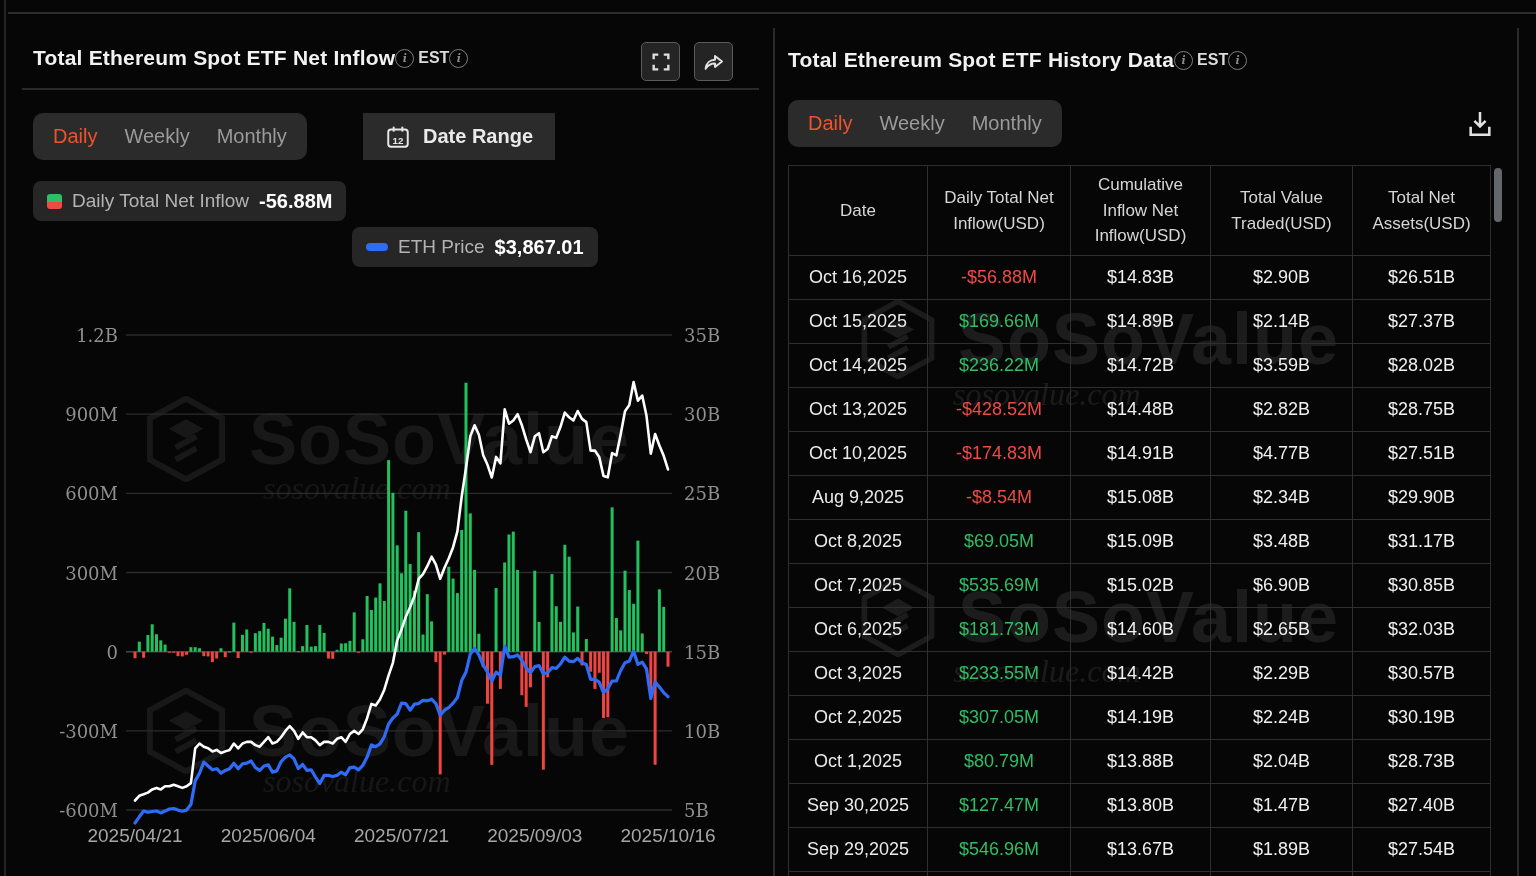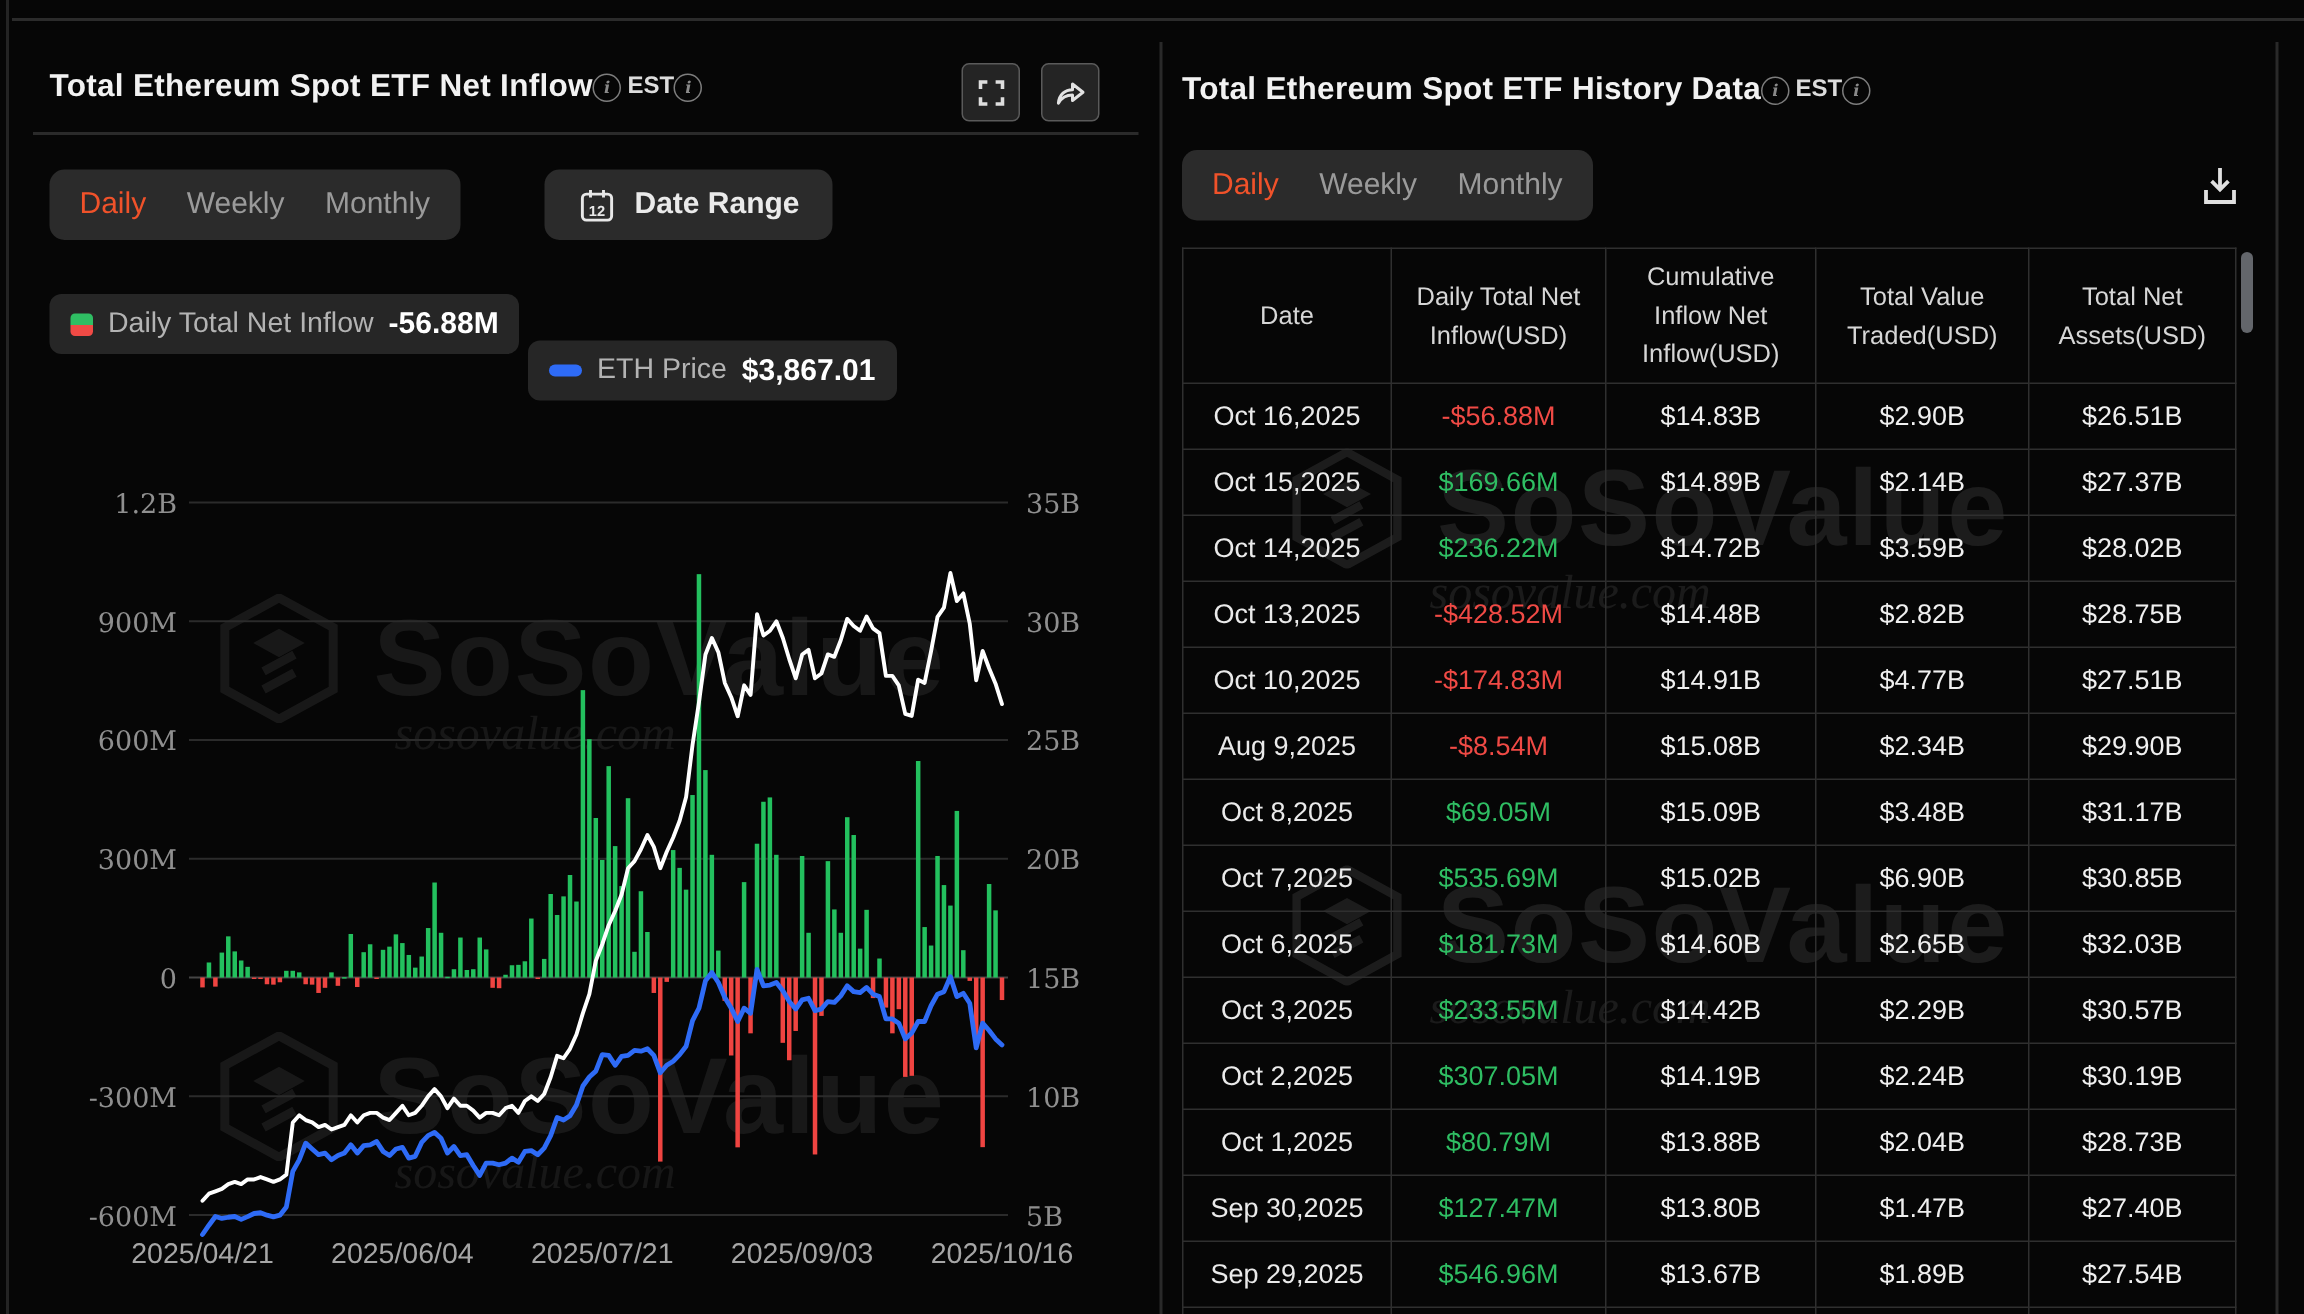--- a/index.html
+++ b/index.html
@@ -17,21 +17,21 @@
     border:1.5px solid #7d7d7d;border-radius:50%;color:#8a8a8a;font-size:11px;
     font-family:"DejaVu Serif",serif;font-style:italic;font-weight:700;}
   .icon-btn{display:flex;align-items:center;justify-content:center;width:37px;height:37px;
     background:#242424;border:1px solid #5a5a5a;border-radius:5px;cursor:pointer;}
   
   .tabs{position:absolute;display:flex;align-items:center;gap:27px;background:#2b2b2b;
     border-radius:10px;height:47px;padding:0 20px;}
   .tab{font-size:20px;color:#9a9a9a;cursor:pointer;white-space:nowrap;}
   .tab.active{color:#f0522a;}
   .btn-dark{position:absolute;display:flex;align-items:center;gap:12px;background:#2b2b2b;
-    border-radius:10px;height:47px;padding:0 22px;font-size:20px;font-weight:600;color:#eaeaea;cursor:pointer;}
+    border-radius:0;height:47px;padding:0 22px;font-size:20px;font-weight:600;color:#eaeaea;cursor:pointer;}
   
   .chip{position:absolute;display:inline-flex;align-items:center;gap:10px;background:#262626;
     border-radius:8px;height:40px;padding:0 14px;}
   .chip .lbl{font-size:19px;color:#b3b3b3;}
   .chip .val{font-size:20px;color:#fff;font-weight:700;}
   .swatch-split{width:15px;height:15px;border-radius:3px;
     background:linear-gradient(#2fbe63 0 50%,#f04a45 50% 100%);}
   .dash{width:22px;height:8px;border-radius:4px;}
   
   table{border-collapse:collapse;table-layout:fixed;width:702px;}
@@ -92,21 +92,21 @@
   <div class="btn-dark" style="left:355px;top:85px;">
     <svg width="26" height="26" viewBox="0 0 24 24">
       <rect x="3" y="5" width="18" height="16" rx="2.5" fill="none" stroke="#e8e8e8" stroke-width="1.8"></rect>
       <line x1="8" y1="2.5" x2="8" y2="7" stroke="#e8e8e8" stroke-width="1.8"></line>
       <line x1="16" y1="2.5" x2="16" y2="7" stroke="#e8e8e8" stroke-width="1.8"></line>
       <text x="12" y="18.5" text-anchor="middle" font-size="9" font-weight="bold" fill="#e8e8e8">12</text>
     </svg>
     <span>Date Range</span>
   </div>
 
-  <div class="chip" style="left:25px;top:168px;">
+  <div class="chip" style="left:25px;top:153px;">
     <span class="swatch-split"></span>
     <span class="lbl">Daily Total Net Inflow</span>
     <span class="val">-56.88M</span>
   </div>
   <div class="chip" style="left:344px;top:199px;">
     <span class="dash" style="background:#2e6bf6;"></span>
     <span class="lbl">ETH Price</span>
     <span class="val">$3,867.01</span>
   </div>
 

